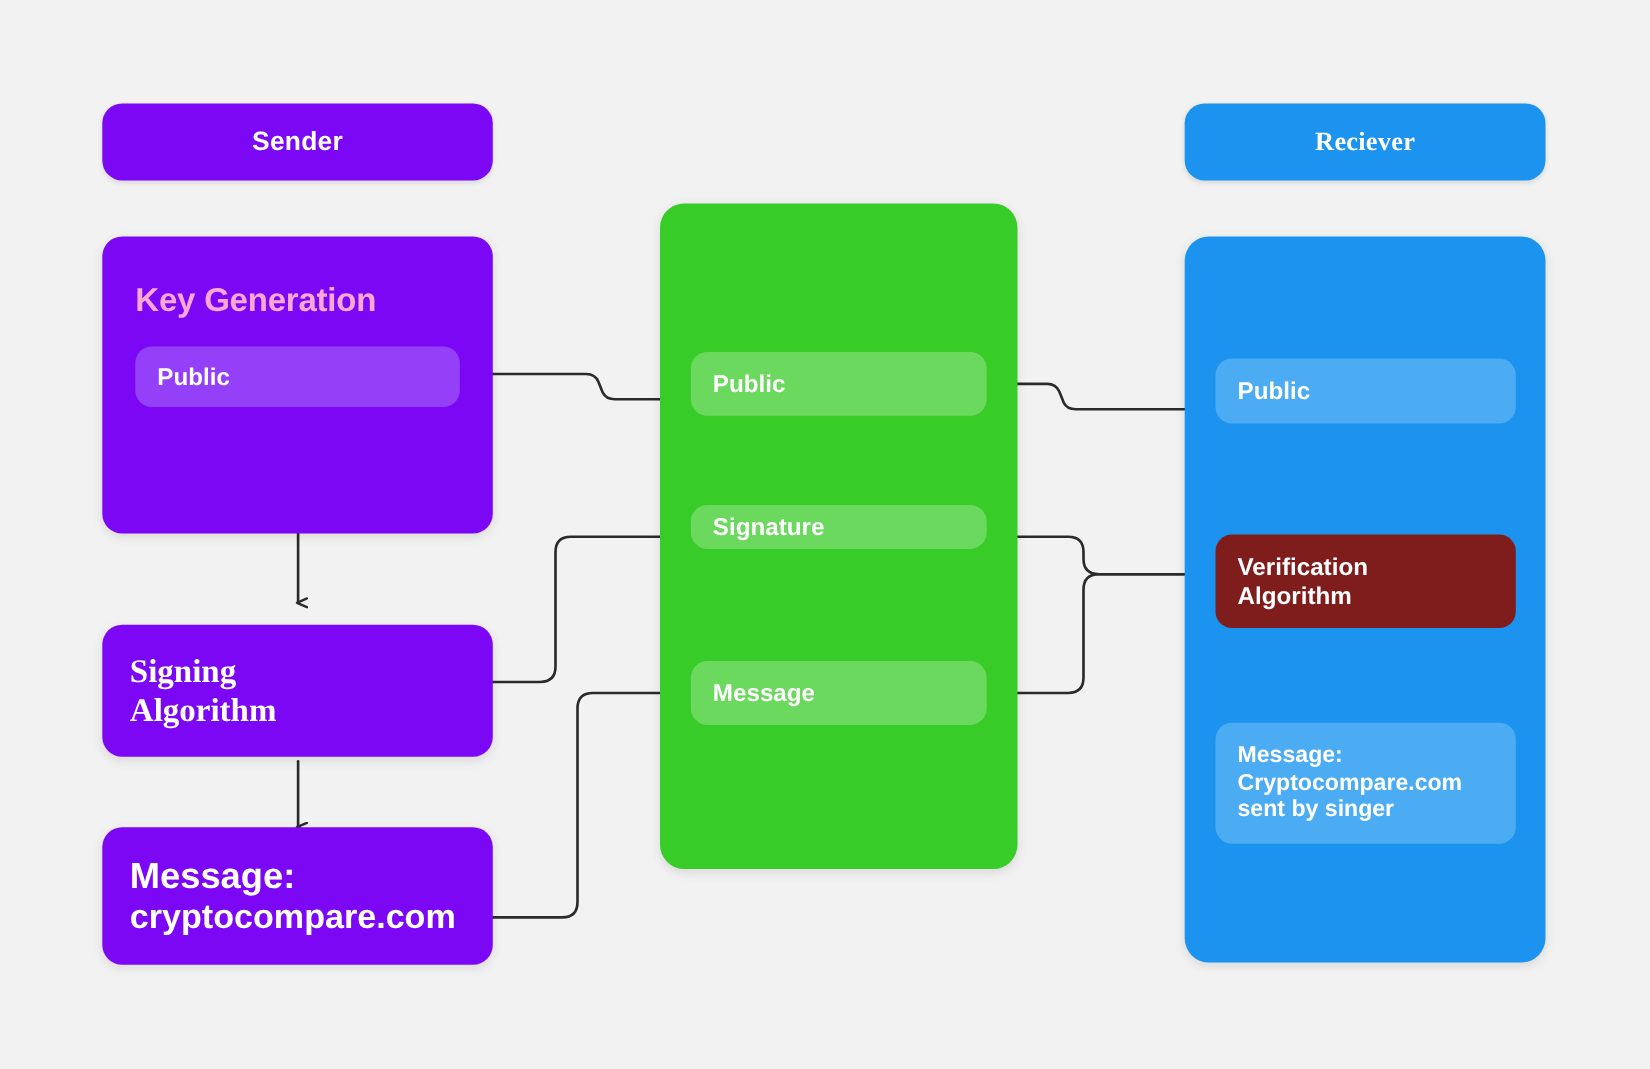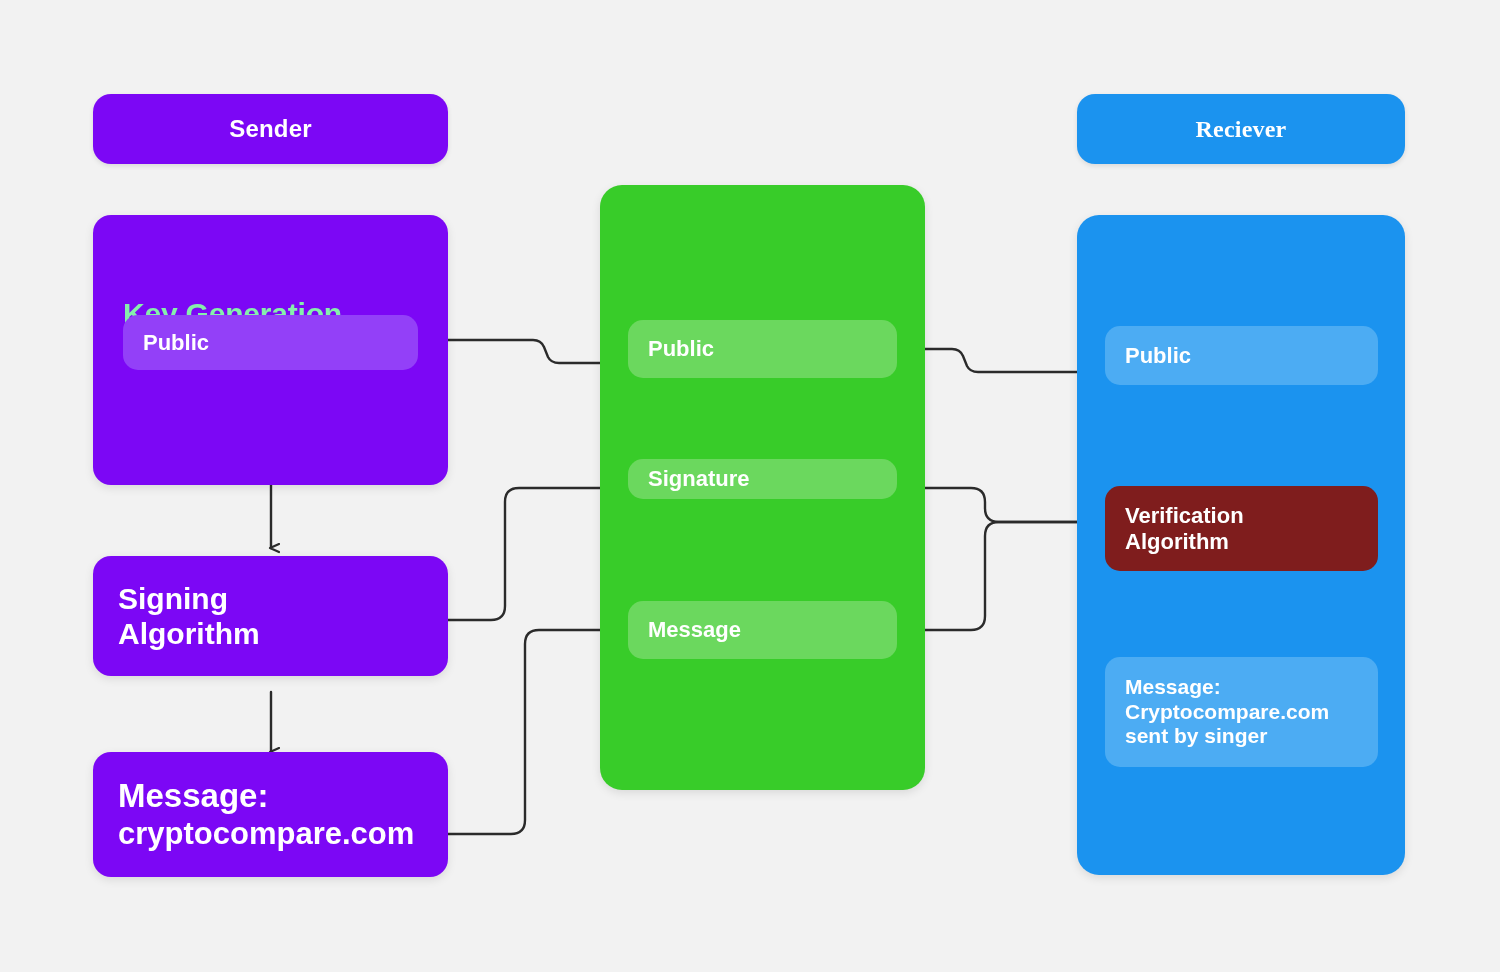--- a/index.html
+++ b/index.html
@@ -64,23 +64,22 @@
     box-shadow: 0 3px 10px rgba(0,0,0,0.10);
     padding-left: 25px;
     font-weight: bold;
     line-height: 1.17;
   }
 
   .panel-title {
     position: absolute;
     font-size: 30px;
     font-weight: bold;
-    color: #86efac;
+    color: #f9a8d4;
     letter-spacing: -0.2px;
-    margin-top: 40px;
   }
 
   #wires {
     position: absolute;
     left: 0; top: 0;
     width: 1500px;
     height: 972px;
     pointer-events: none;
   }
 
@@ -128,21 +127,21 @@
 
   <div class="node panel" style="left:93px; top:215px; width:355px; height:270px; background:#7c07f5; z-index:2;">
     <div class="panel-title" style="left:30px; top:42px;">Key Generation</div>
 
     <div class="chip" style="left:30px; top:100px; width:295px; height:55px; background:#9340f8;">
       <span>Public</span>
     </div>
 
   </div>
 
-  <div class="node block" style="left:93px; top:556px; width:355px; height:120px; background:#7c07f5; z-index:2;">
+  <div class="node block" style="left:93px; top:568px; width:355px; height:120px; background:#7c07f5; z-index:2;font-family:Liberation Serif, serif;">
     <div>
       <div class="lbl-strong">Signing</div>
       <div class="lbl-strong">Algorithm</div>
     </div>
   </div>
 
   <div class="node block" style="left:93px; top:752px; width:355px; height:125px; background:#7c07f5; z-index:2;">
     <div>
       <div class="lbl-strong" style="font-size:33px;">Message:</div>
       <div class="lbl-sub" style="font-size:31px;">cryptocompare.com</div>

